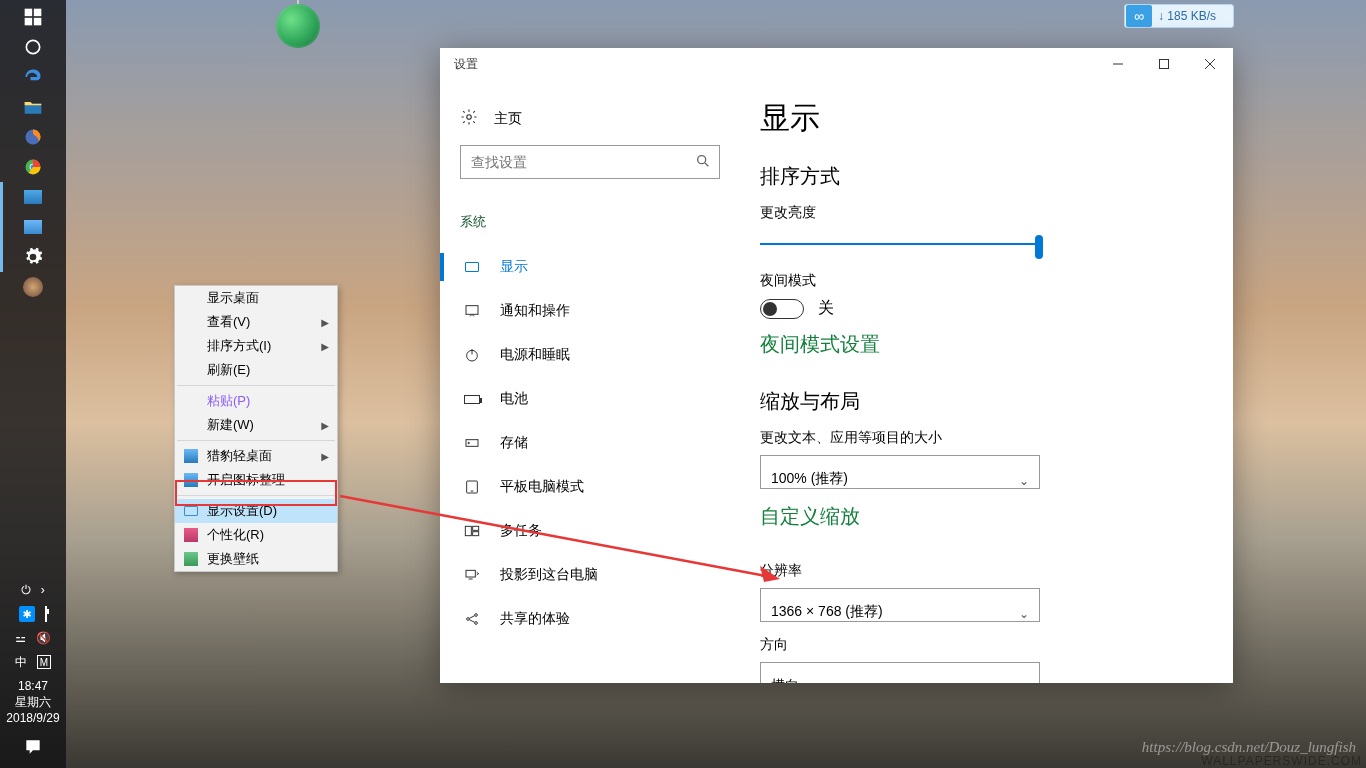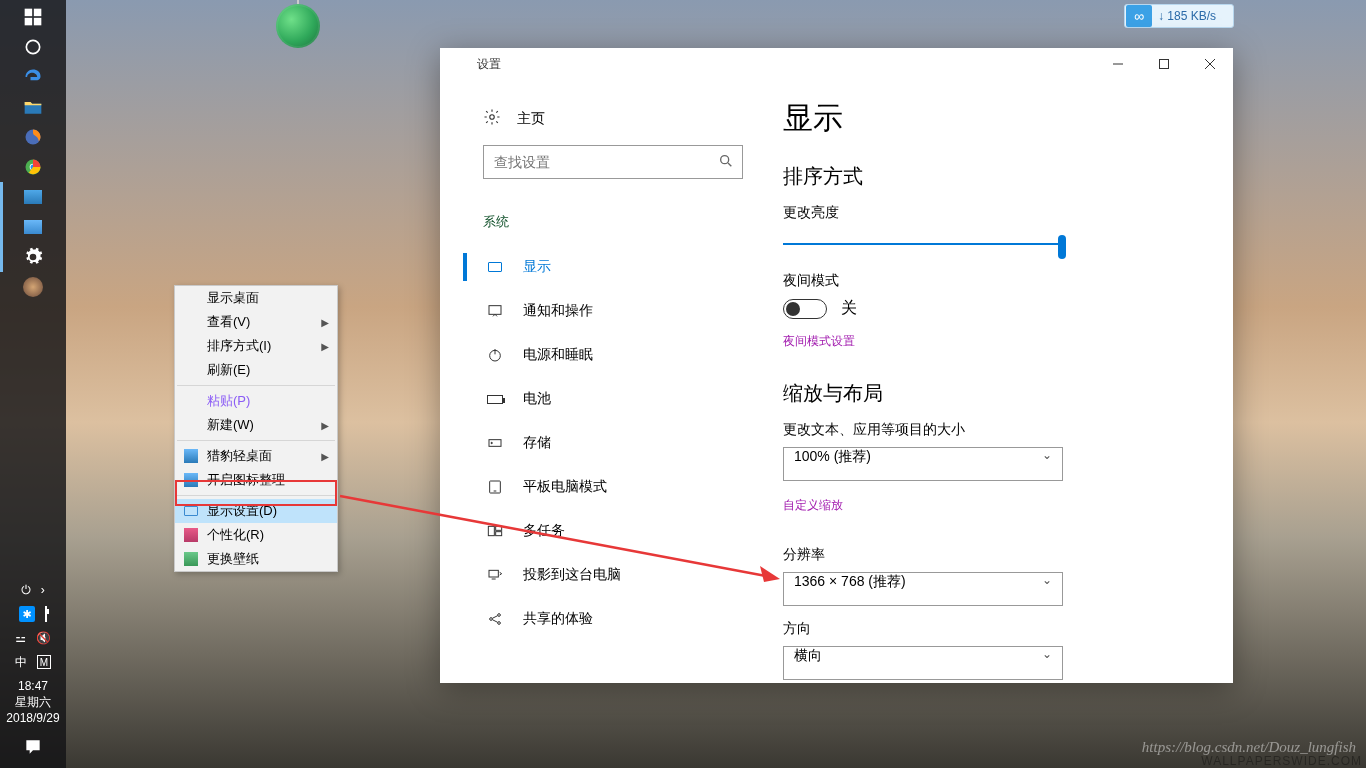--- a/index.html
+++ b/index.html
@@ -32,21 +32,21 @@
 .ctx-item .arrow { position:absolute; right:8px; font-size:10px; color:#555; }
 .ctx-item .ico { position:absolute; left:8px; width:16px; height:16px; display:flex; align-items:center; justify-content:center; }
 .ctx-sep { height:1px; background:#d6d6d6; margin:3px 2px; }
 .ctx-item.highlight { background:#bfe3fb; }
 .ctx-highlight-box { position:absolute; left:175px; top:480px; width:162px; height:26px; border:2px solid #e73838; pointer-events:none; z-index:16; }
 
 
 .arrow-svg { position:absolute; left:336px; top:490px; width:450px; height:100px; z-index:17; pointer-events:none; }
 
 
-.settings { position:absolute; left:440px; top:48px; width:793px; height:635px; background:#fff; box-shadow: 0 6px 30px rgba(0,0,0,0.35); display:flex; flex-direction:column; z-index:12;padding-left:23px; }
+.settings { position:absolute; left:440px; top:48px; width:793px; height:635px; background:#fff; box-shadow: 0 6px 30px rgba(0,0,0,0.35); display:flex; flex-direction:column; z-index:12; }
 .settings-titlebar { height:32px; display:flex; align-items:center; padding-left:14px; font-size:12px; color:#333; }
 .title-controls { margin-left:auto; display:flex; }
 .tc-btn { width:46px; height:32px; display:flex; align-items:center; justify-content:center; color:#333; cursor:pointer; }
 .settings-body { flex:1; display:flex; overflow:hidden; }
 
 
 .nav { width:300px; padding:28px 20px 0 20px; }
 .nav-home { display:flex; align-items:center; font-size:14px; margin-bottom:16px; cursor:pointer; }
 .nav-home .gear { margin-right:16px; }
 .search { position:relative; width:260px; height:34px; border:1px solid #999; margin-bottom:34px; }
@@ -63,22 +63,22 @@
 .content { flex:1; padding:18px 38px 0 20px; overflow-y:auto; }
 .content h1 { font-size:30px; font-weight:400; margin-bottom:24px; }
 .content h2 { font-size:20px; font-weight:400; margin:10px 0 14px; }
 .content .lbl { font-size:14px; margin:8px 0 8px; }
 .slider { position:relative; width:280px; height:28px; margin-bottom:14px; }
 .slider-track { position:absolute; left:0; right:0; top:13px; height:2px; background:#0078d7; }
 .slider-thumb { position:absolute; right:-3px; top:5px; width:8px; height:24px; border-radius:4px; background:#0078d7; }
 .toggle-row { display:flex; align-items:center; gap:14px; margin-bottom:12px; }
 .toggle { width:44px; height:20px; border:1px solid #333; border-radius:20px; position:relative; cursor:pointer; }
 .toggle .knob { position:absolute; left:2px; top:2px; width:14px; height:14px; border-radius:50%; background:#333; }
-.link { color:#a21caf; font-size:12px; cursor:pointer; margin-bottom:20px; display:inline-block; }
-.select { width:280px; height:34px; border:1px solid #999; display:flex; align-items:flex-start; padding:0 10px; font-size:14px; position:relative; margin-bottom:14px; cursor:pointer; }
+.link { color:#15803d; font-size:20px; cursor:pointer; margin-bottom:20px; display:inline-block; }
+.select { width:280px; height:34px; border:1px solid #999; display:flex; align-items:flex-end; padding:0 10px; font-size:14px; position:relative; margin-bottom:14px; cursor:pointer; }
 .select .chev { position:absolute; right:10px; color:#555; font-size:12px; }
 
 .watermark { position:absolute; right:10px; bottom:12px; color:rgba(255,255,255,0.45); font-size:15px; font-style:italic; font-family: Georgia, serif; z-index:8; }
 .watermark2 { position:absolute; right:4px; bottom:0px; color:rgba(0,0,0,0.35); font-size:12px; letter-spacing:1px; font-family: Arial; z-index:8; }
 
 
 .ico-sq { width:14px; height:10px; border:1.5px solid currentColor; border-radius:1px; }
 .ico-battery { width:16px; height:9px; border:1.5px solid currentColor; position:relative; }
 .ico-battery::after { content:''; position:absolute; right:-3px; top:2px; width:2px; height:5px; background:currentColor; }
 </style>

